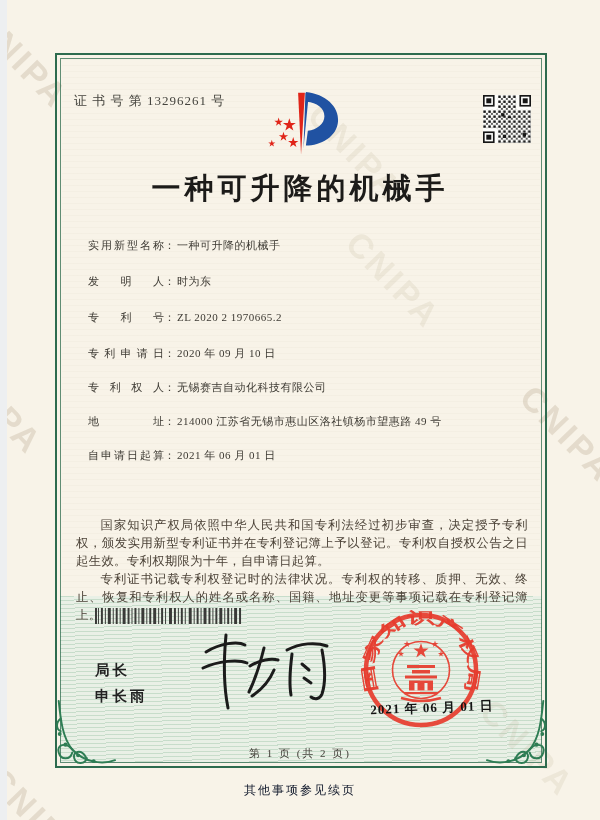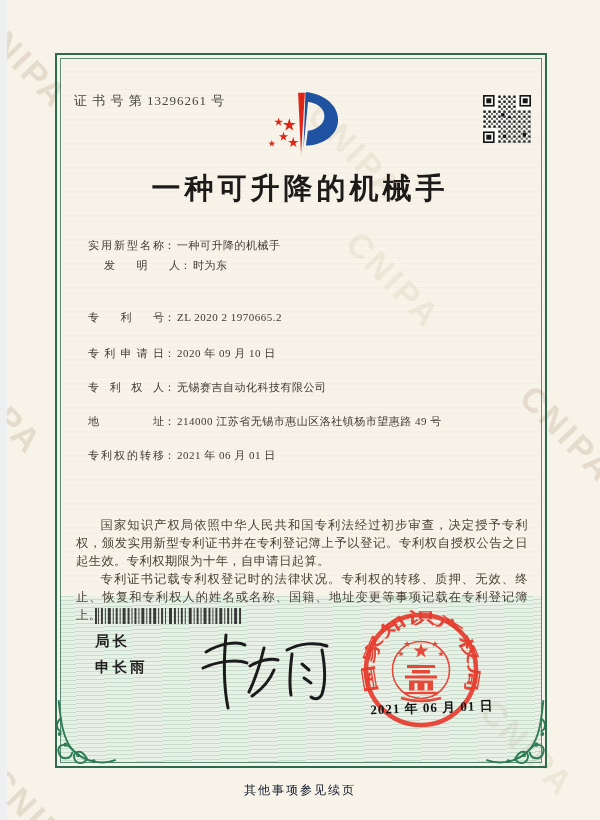--- a/index.html
+++ b/index.html
@@ -31,27 +31,27 @@
   #logo{left:260px;top:88px;width:84px;height:76px;}
   #qr{left:483px;top:95px;width:48px;height:48px;}
   #title{left:0;right:0;top:169px;text-align:center;font-size:29px;font-weight:bold;
       letter-spacing:4px;color:#1c1b19;}
   .frow{left:88px;right:62px;font-size:11px;color:#3d3a33;}
   .flabel{display:inline-block;width:76px;text-align:justify;text-align-last:justify;vertical-align:top;}
   .fcolon{display:inline-block;width:13px;}
   .fvalue{letter-spacing:.5px;}
   .fgroup2{position:absolute;left:217px;top:0;white-space:nowrap;}
   .fgroup2 .flabel{width:64px;}
-  #row-name{top:238px;} #row-inventor{top:258px;margin-left:16px;} #row-patno{top:310px;}
+  #row-name{top:238px;} #row-inventor{top:274px;} #row-patno{top:310px;}
   #row-filing{top:346px;} #row-patentee{top:380px;} #row-address{top:414px;} #row-grant{top:448px;}
   #paragraphs{left:76px;top:472px;width:452px;margin-top:44px;}
   #paragraphs p{margin:0;font-size:12.3px;line-height:18px;color:#4a4136;
       text-indent:2em;text-align:justify;letter-spacing:.4px;}
   #barcode{left:95px;top:608px;width:148px;height:16px;}
-  #signer{left:95px;top:628px;font-family:Liberation Sans, sans-serif;
+  #signer{left:95px;top:658px;font-family:Liberation Mono, monospace;
       font-size:14.5px;font-weight:700;color:#222;letter-spacing:3px;line-height:26px;}
   #signature{left:190px;top:628px;width:145px;height:85px;}
   #seal{left:361px;top:610px;width:120px;height:120px;z-index:4;}
   #seal-date{left:352px;top:699px;width:160px;text-align:center;font-size:13px;font-weight:600;
       color:#141414;letter-spacing:1px;transform:rotate(-2deg);z-index:5;}
   #page-num{left:0;right:0;top:746px;text-align:center;font-size:11px;color:#44403a;letter-spacing:2px;}
   #footer-note{left:0;right:0;top:782px;text-align:center;font-size:12px;color:#0f172a;letter-spacing:2px;}
   .ornament{position:absolute;width:68px;height:68px;z-index:3;}
   #orn-left{left:49px;top:699px;}
   #orn-right{left:485px;top:699px;transform:scaleX(-1);}
@@ -160,21 +160,21 @@
   <div id="row-filing" class="content frow">
     <span class="flabel">专利申请日</span><span class="fcolon">：</span><span class="fvalue">2020 年 09 月 10 日</span>
   </div>
   <div id="row-patentee" class="content frow">
     <span class="flabel">专利权人</span><span class="fcolon">：</span><span class="fvalue">无锡赛吉自动化科技有限公司</span>
   </div>
   <div id="row-address" class="content frow">
     <span class="flabel">地址</span><span class="fcolon">：</span><span class="fvalue">214000 江苏省无锡市惠山区洛社镇杨市望惠路 49 号</span>
   </div>
   <div id="row-grant" class="content frow" style="position:absolute;">
-    <span class="flabel">专利权的转移</span><span class="fcolon">：</span><span class="fvalue">2021 年 06 月 01 日</span>
+    <span class="flabel">自申请日起算</span><span class="fcolon">：</span><span class="fvalue">2021 年 06 月 01 日</span>
   </div>
 
   <div id="paragraphs" class="content">
     <p>国家知识产权局依照中华人民共和国专利法经过初步审查，决定授予专利权，颁发实用新型专利证书并在专利登记簿上予以登记。专利权自授权公告之日起生效。专利权期限为十年，自申请日起算。</p>
     <p>专利证书记载专利权登记时的法律状况。专利权的转移、质押、无效、终止、恢复和专利权人的姓名或名称、国籍、地址变更等事项记载在专利登记簿上。</p>
   </div>
 
   <svg id="barcode" class="content" viewBox="0 0 150 16" preserveAspectRatio="none">
     <rect class="bar" x="0" width="2" height="16"></rect>
       <rect class="bar" x="3" width="1" height="16"></rect>
@@ -254,15 +254,16 @@
       <rect class="seal-f" x="44" y="65.5" width="32" height="3"></rect>
       <rect class="seal-f" x="48" y="70.5" width="24" height="10"></rect>
       <rect x="53.5" y="73" width="3" height="7.5" fill="#eef3ea"></rect>
       <rect x="63.5" y="73" width="3" height="7.5" fill="#eef3ea"></rect>
       <rect class="seal-f" x="43" y="82" width="34" height="2.2"></rect>
       <path class="seal-s" d="M40 88 Q60 94 80 88" stroke-width="2.4"></path>
     </g>
   </svg>
   <div id="seal-date" class="content">2021 年 06 月 01 日</div>
 
+  <div id="page-num" class="content">第 1 页 (共 2 页)</div>
   <div id="footer-note" class="content">其他事项参见续页</div>
 
 </div>
 
 </body></html>

